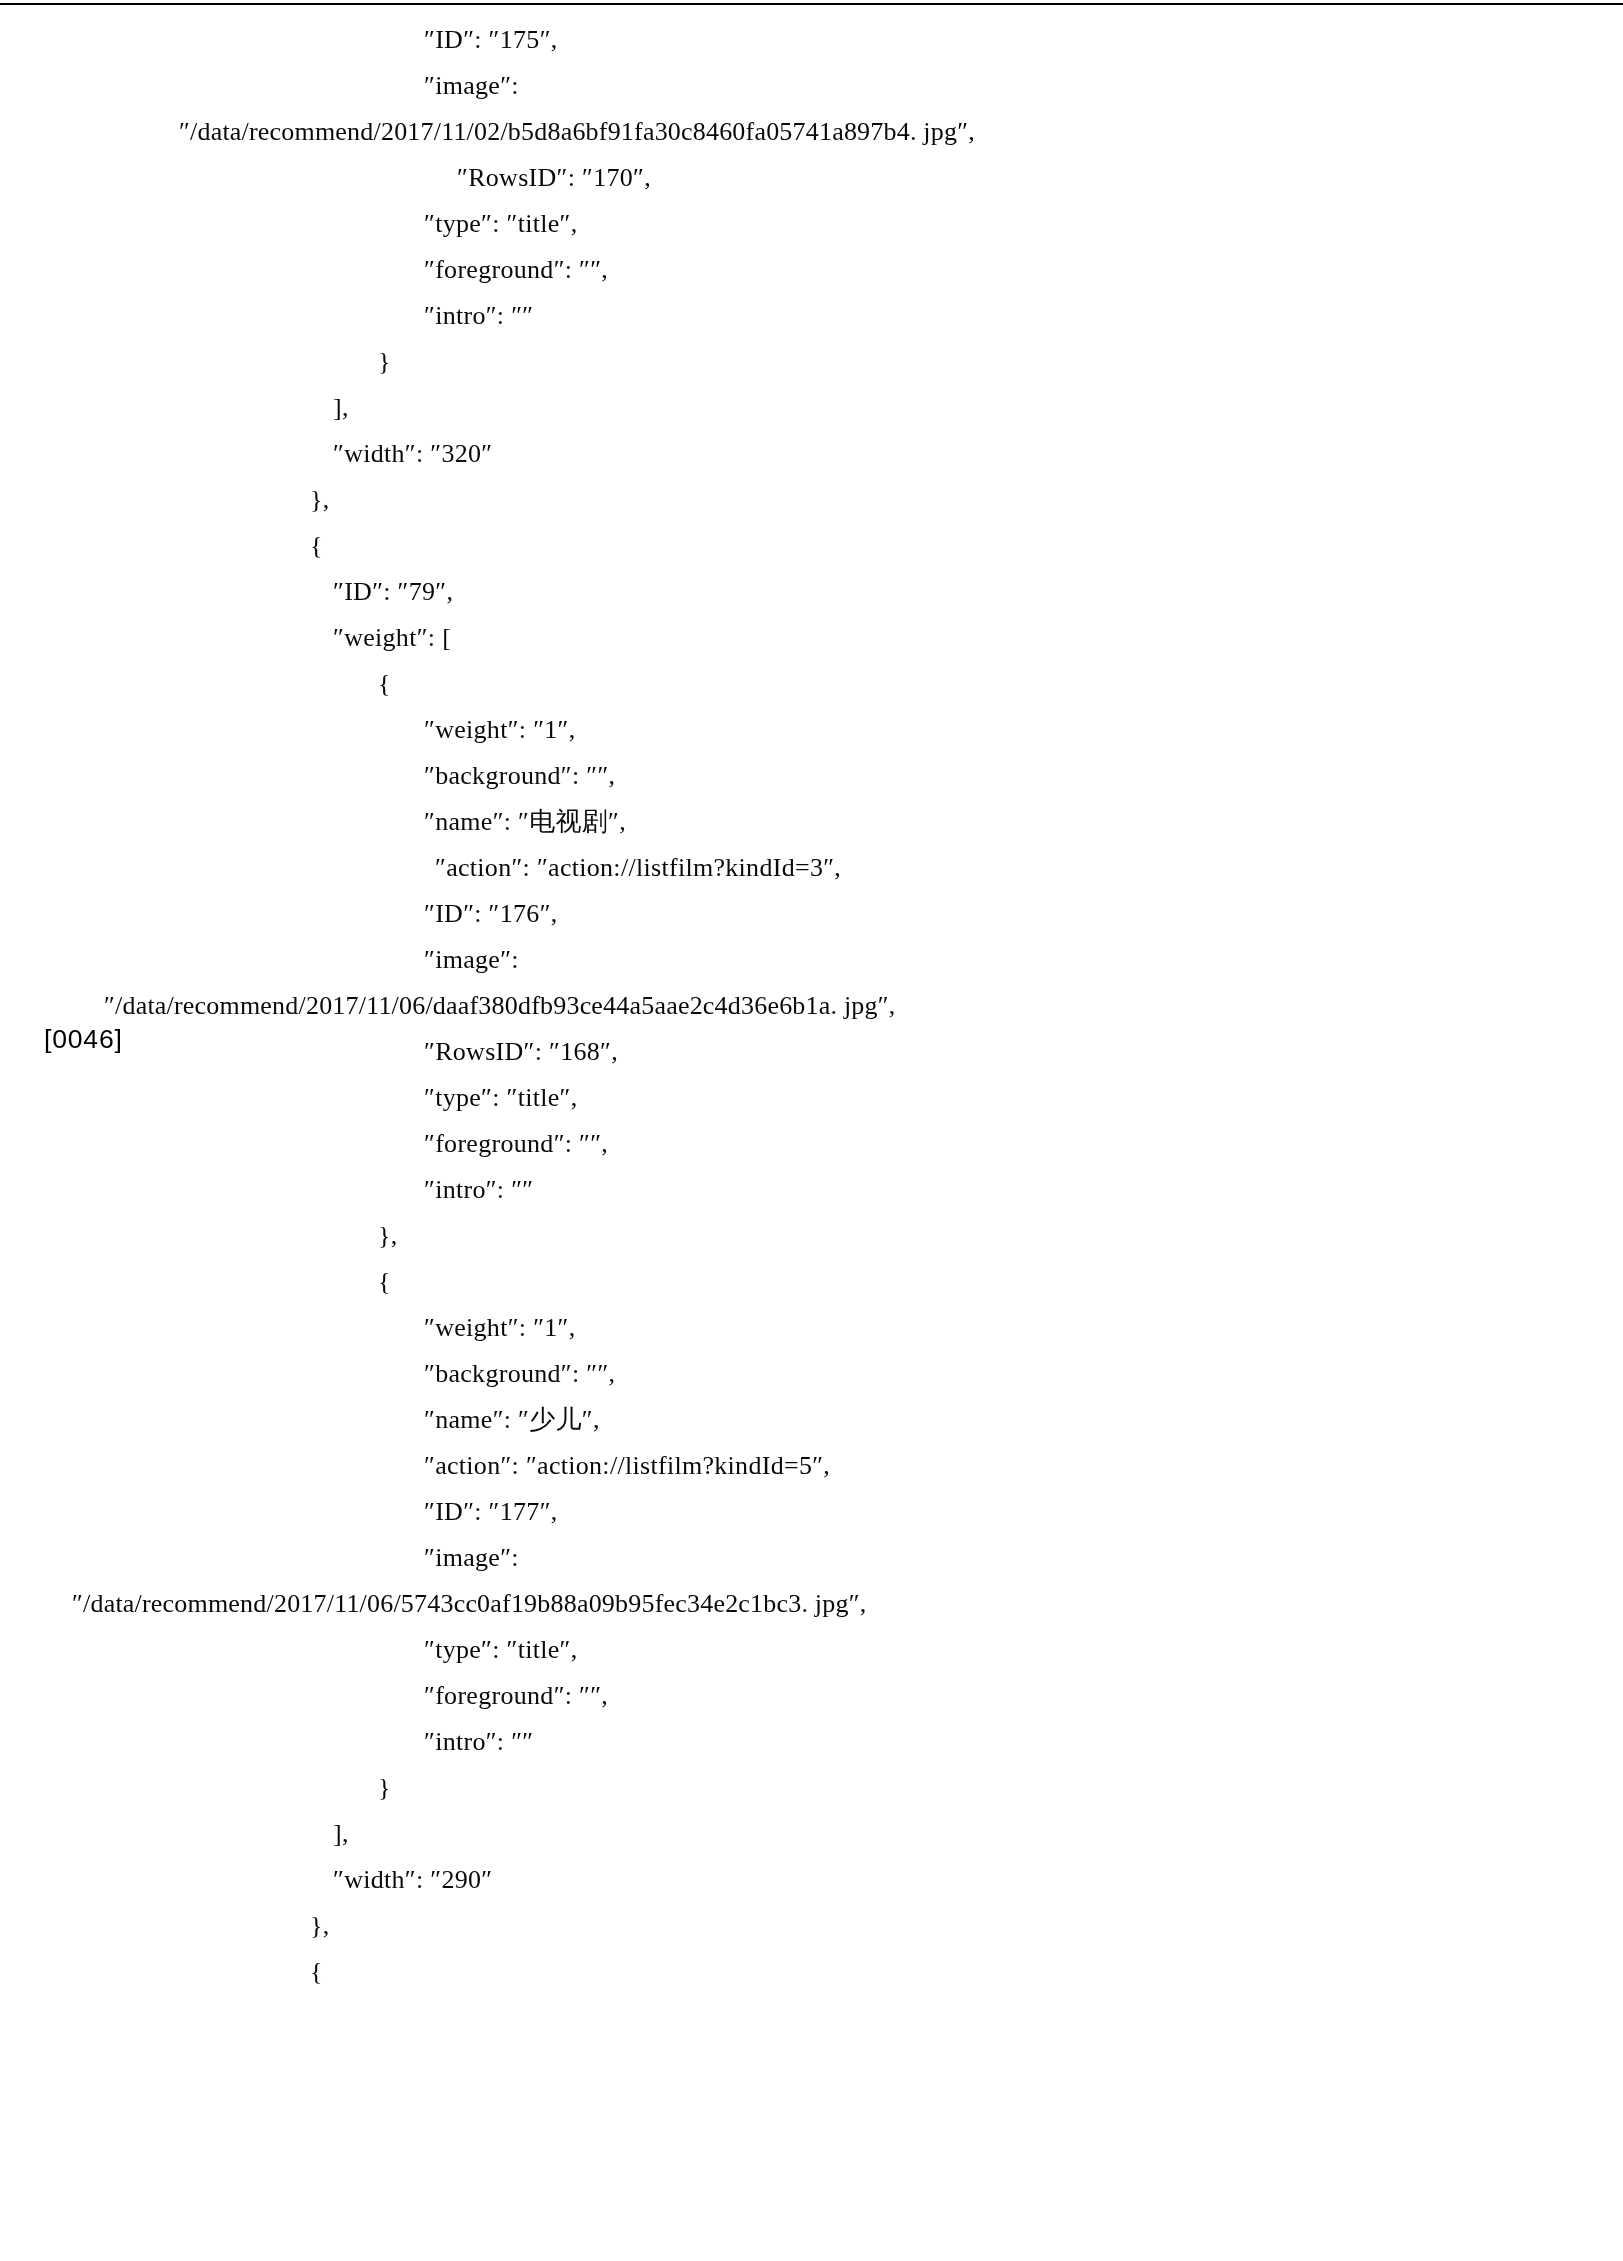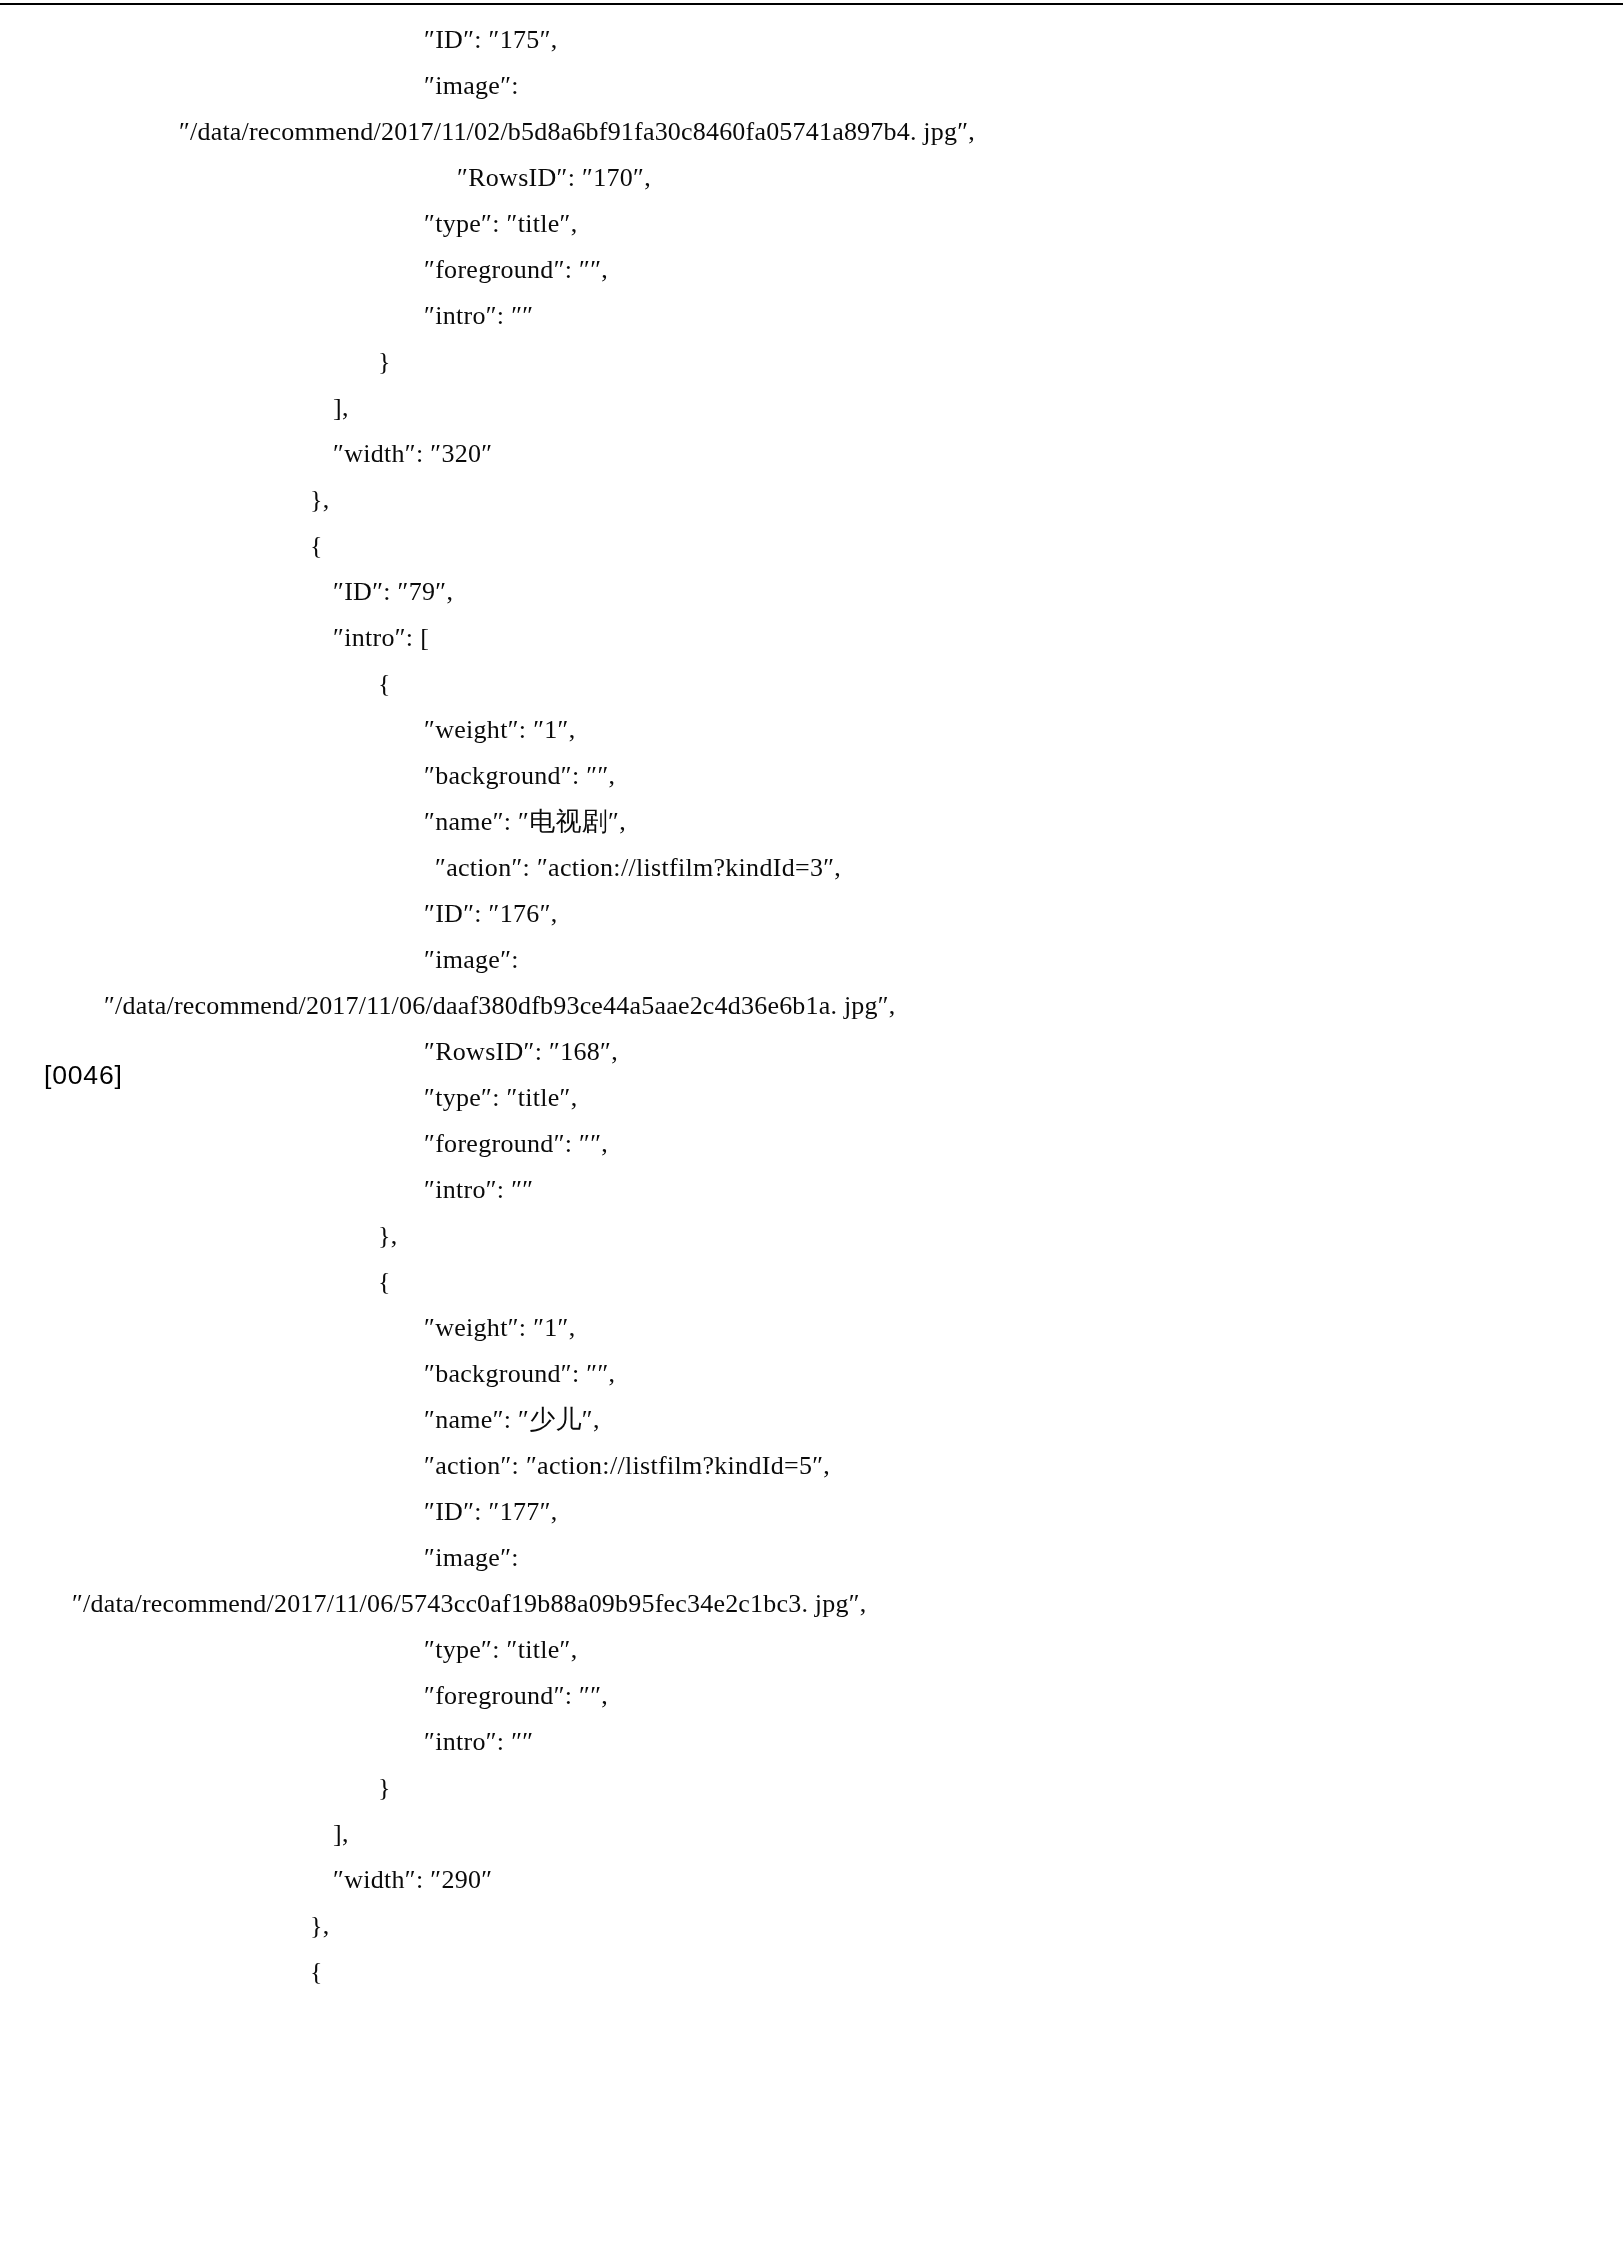--- a/index.html
+++ b/index.html
@@ -37,21 +37,20 @@
   
   .para-marker {
     position: absolute;
     left: 44px;
     top: 1024px;
     font-family: "Liberation Sans", sans-serif;
     font-size: 26.6px;
     letter-spacing: 0.8px;
     color: #000;
     white-space: nowrap;
-    margin-top: 36px;
   }
 
   
   .code-listing {
     position: absolute;
     left: 0;
     top: 16.7px;
     width: 1404px;
   }
 
@@ -86,21 +85,21 @@
       <div class="code-line" style="padding-left: 424px; margin-left: 33px;">″RowsID″: ″170″,</div>
       <div class="code-line" style="padding-left: 424px;">″type″: ″title″,</div>
       <div class="code-line" style="padding-left: 424px;">″foreground″: ″″,</div>
       <div class="code-line" style="padding-left: 424px;">″intro″: ″″</div>
       <div class="code-line" style="padding-left: 378px;">}</div>
       <div class="code-line" style="padding-left: 333px;">],</div>
       <div class="code-line" style="padding-left: 333px;">″width″: ″320″</div>
       <div class="code-line" style="padding-left: 310px;">},</div>
       <div class="code-line" style="padding-left: 310px;">{</div>
       <div class="code-line" style="padding-left: 333px;">″ID″: ″79″,</div>
-      <div class="code-line" style="padding-left: 333px;">″intro″: [</div>
+      <div class="code-line" style="padding-left: 333px;">″weight″: [</div>
       <div class="code-line" style="padding-left: 378px;">{</div>
       <div class="code-line" style="padding-left: 424px;">″weight″: ″1″,</div>
       <div class="code-line" style="padding-left: 424px;">″background″: ″″,</div>
       <div class="code-line" style="padding-left: 424px;">″name″: ″电视剧″,</div>
       <div class="code-line" style="padding-left: 424px; margin-left: 11px;">″action″: ″action://listfilm?kindId=3″,</div>
       <div class="code-line" style="padding-left: 424px;">″ID″: ″176″,</div>
       <div class="code-line" style="padding-left: 424px;">″image″:</div>
       <div class="code-line wide" style="padding-left: 104px;">″/data/recommend/2017/11/06/daaf380dfb93ce44a5aae2c4d36e6b1a. jpg″,</div>
       <div class="code-line" style="padding-left: 424px;">″RowsID″: ″168″,</div>
       <div class="code-line" style="padding-left: 424px;">″type″: ″title″,</div>

